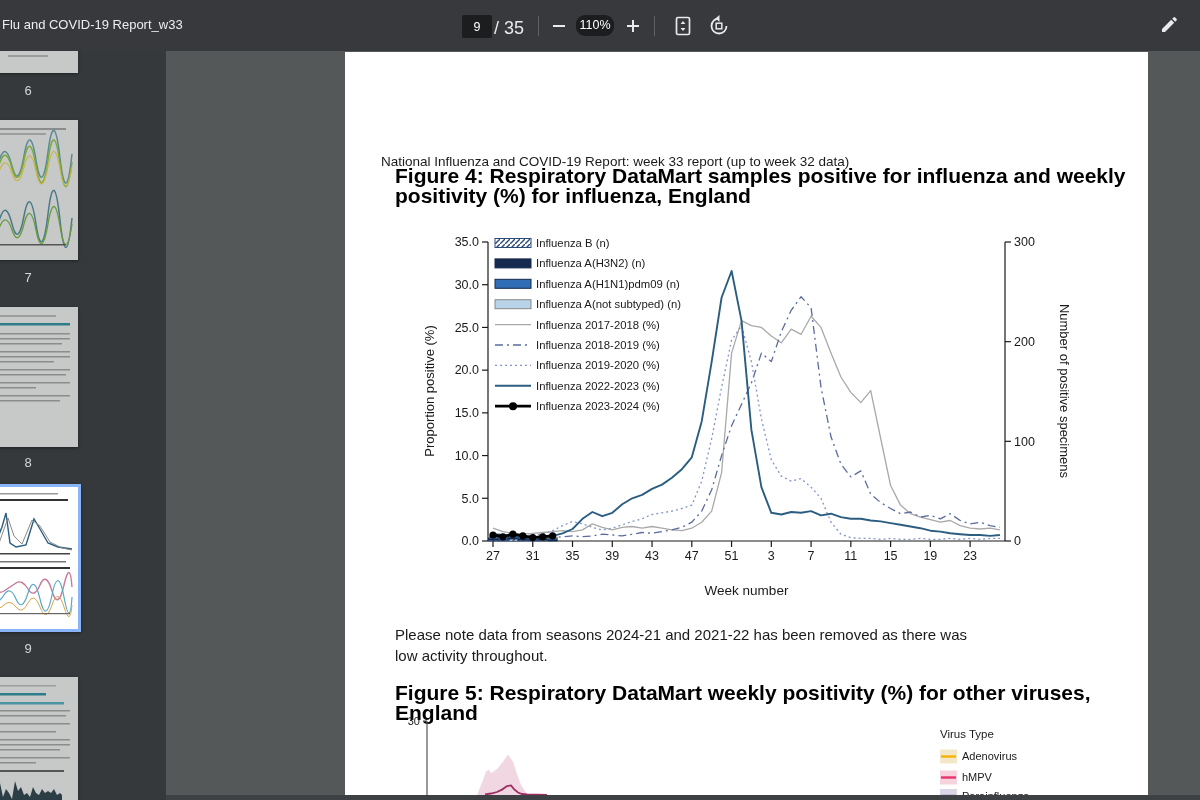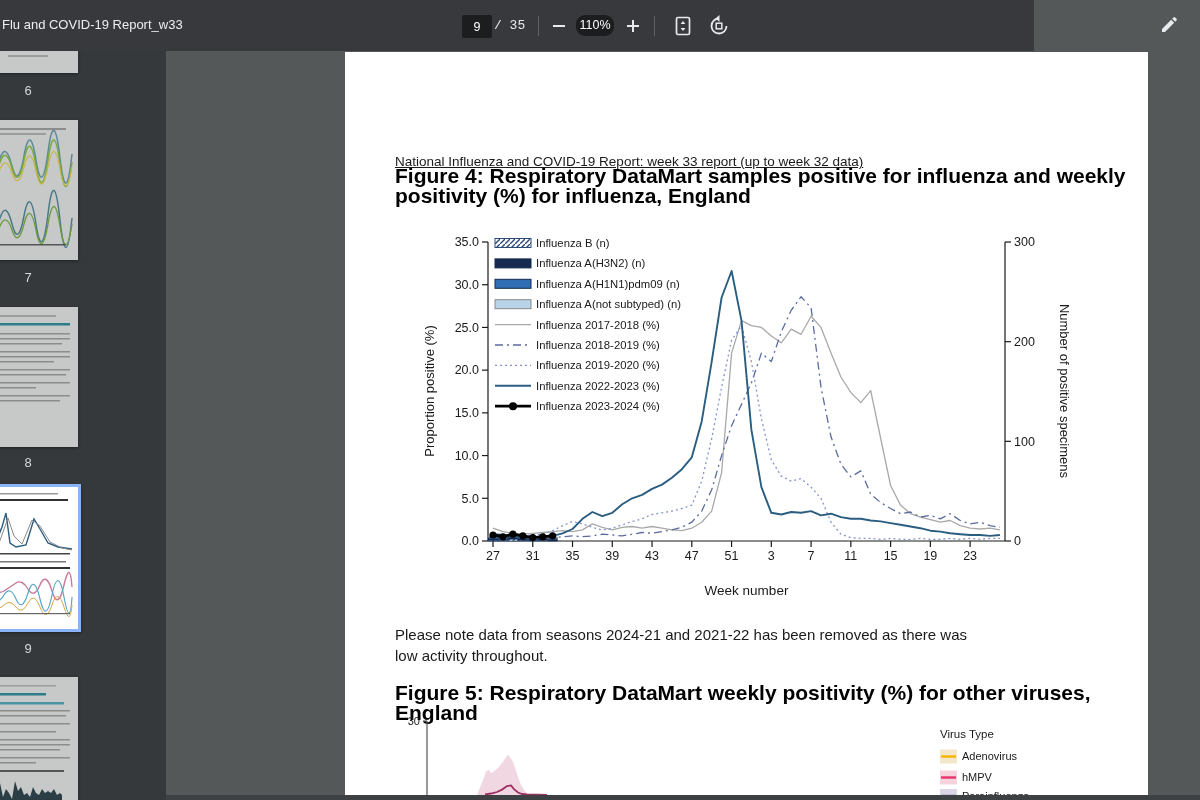--- a/index.html
+++ b/index.html
@@ -1,37 +1,37 @@
 <!DOCTYPE html>
 <html><head>
 <meta charset="utf-8">
 <style>
   html,body{margin:0;padding:0;width:1200px;height:800px;overflow:hidden;
     font-family:"Liberation Sans",sans-serif;background:#555859;}
   .abs{position:absolute;}
   
-  #toolbar{left:0;top:0;width:1034px;height:51px;background:#37393c;z-index:60;}
+  #toolbar{left:0;top:0;width:1200px;height:51px;background:#37393c;z-index:60;}
   #toolbar .ttl{left:2px;top:17px;color:#eceef0;font-size:13px;font-weight:500;white-space:nowrap;}
   .numbox{background:#1b1d1e;color:#fff;border:none;border-radius:2px;text-align:center;
     font-size:12.5px;font-family:"Liberation Sans",sans-serif;}
   #pgbox{left:462px;top:15px;width:26px;height:21px;}
-  #pgtotal{left:494px;top:18px;color:#e8eaed;font-size:13px;font-family:Liberation Mono, monospace;}
+  #pgtotal{left:494px;top:18px;color:#e8eaed;font-size:18px;}
   .tdiv{width:1px;height:20px;background:#5e6164;top:16px;}
   .tbtn{width:24px;height:24px;top:14px;cursor:pointer;}
   #zoombox{left:576px;top:15px;width:38px;height:21px;line-height:21px;border-radius:9px;}
   .icon svg{display:block;}
   
   #sidebar{left:0;top:51px;width:166px;height:749px;background:#35393c;overflow:hidden;z-index:10;}
   .thumb{left:-32px;width:110px;background:#c7c9c8;box-shadow:0 1px 3px rgba(0,0,0,.4);cursor:pointer;overflow:hidden;}
   .thumb.sel{background:#ffffff;border:3px solid #8ab4f8;left:-35px;}
   .plabel{left:0;width:56px;text-align:center;color:#d5d7d9;font-size:13px;}
   
   #mainbg{left:166px;top:51px;width:1034px;height:749px;background:#555859;}
   #page{left:345px;top:52px;width:803px;height:748px;background:#ffffff;overflow:hidden;z-index:20;}
-  #hdrline{left:50px;top:102px;font-size:13.5px;color:#1a1a1a;text-decoration:underline;}
+  #hdrline{left:36px;top:102px;font-size:13.5px;color:#1a1a1a;}
   .figtitle{left:50px;font-size:21px;font-weight:bold;color:#000;line-height:20px;}
   #fig4title{top:114px;}
   #note{left:50px;top:572px;font-size:15px;color:#1a1a1a;line-height:21px;}
   #fig5title{top:631px;}
   svg text{font-family:"Liberation Sans",sans-serif;fill:#1a1a1a;}
   
   #hscroll{left:166px;top:795px;width:1034px;height:5px;background:#3d4144;z-index:70;cursor:pointer;}
 </style>
 </head>
 <body>

